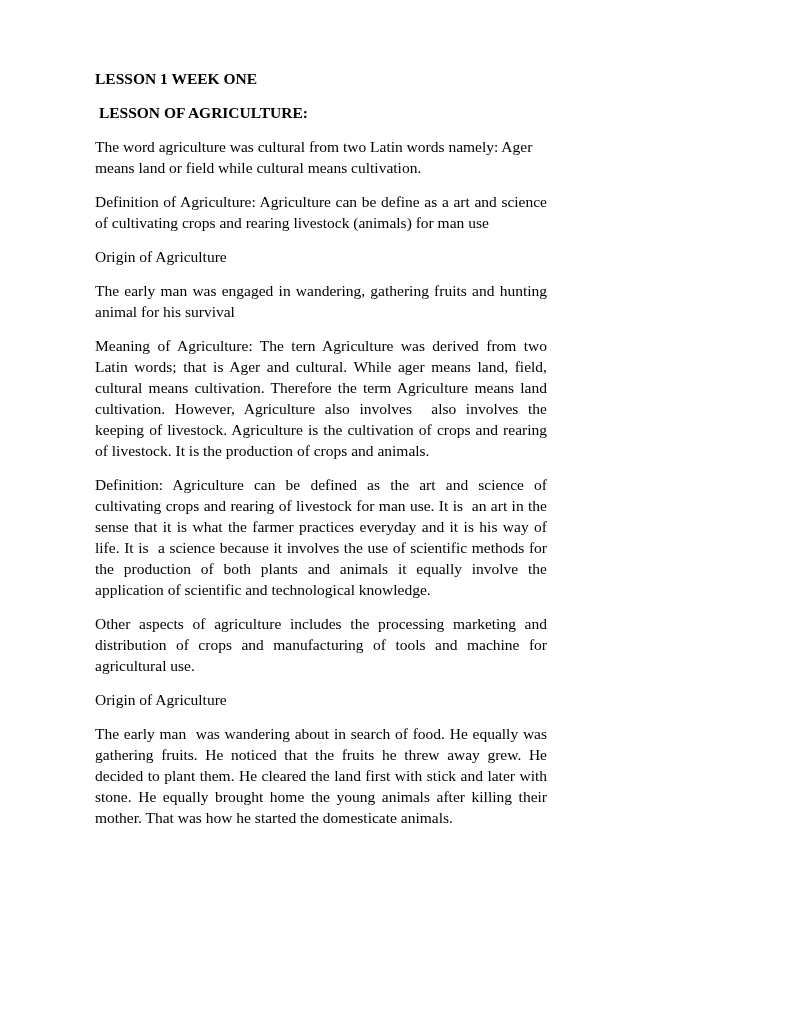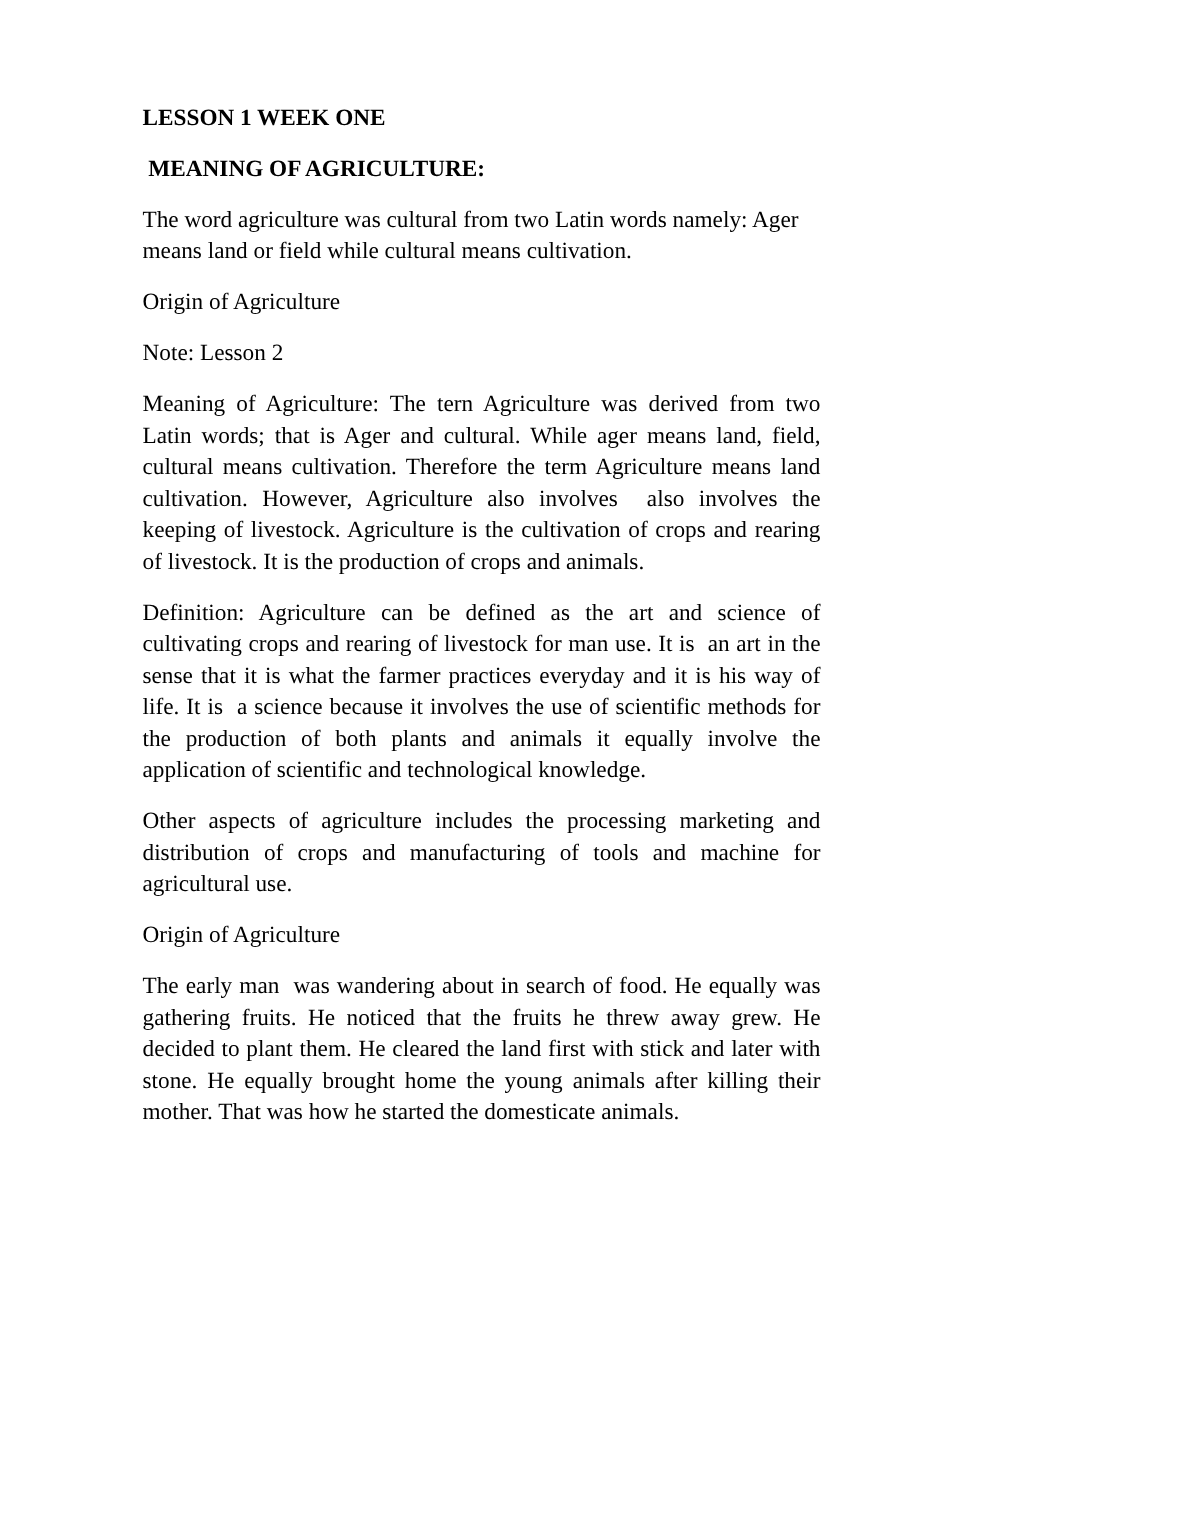--- a/index.html
+++ b/index.html
@@ -30,22 +30,23 @@
   .justify {
     text-align: justify;
     text-align-last: left;
   }
 </style>
 </head>
 <body>
 
 <div class="page">
   <p class="para bold">LESSON 1 WEEK ONE</p>
-  <p class="para bold"> MEANING OF AGRICULTURE:</p>
+  <p class="para bold"> LESSON OF AGRICULTURE:</p>
   <p class="para">The word agriculture was cultural from two Latin words namely: Ager means land or field while cultural means cultivation.</p>
+  <p class="para justify">Definition of Agriculture: Agriculture can be define as a art and science of cultivating crops and rearing livestock (animals) for man use</p>
   <p class="para">Origin of Agriculture</p>
-  <p class="para">Note: Lesson 2</p>
+  <p class="para justify">The early man was engaged in wandering, gathering fruits and hunting animal for his survival</p>
   <p class="para justify">Meaning of Agriculture: The tern Agriculture was derived from two Latin words; that is Ager and cultural. While ager means land, field, cultural means cultivation. Therefore the term Agriculture means land cultivation. However, Agriculture also involves  also involves the keeping of livestock. Agriculture is the cultivation of crops and rearing of livestock. It is the production of crops and animals.</p>
   <p class="para justify">Definition: Agriculture can be defined as the art and science of cultivating crops and rearing of livestock for man use. It is  an art in the sense that it is what the farmer practices everyday and it is his way of life. It is  a science because it involves the use of scientific methods for the production of both plants and animals it equally involve the application of scientific and technological knowledge.</p>
   <p class="para justify">Other aspects of agriculture includes the processing marketing and distribution of crops and manufacturing of tools and machine for agricultural use.</p>
   <p class="para">Origin of Agriculture</p>
   <p class="para justify">The early man  was wandering about in search of food. He equally was gathering fruits. He noticed that the fruits he threw away grew. He decided to plant them. He cleared the land first with stick and later with stone. He equally brought home the young animals after killing their mother. That was how he started the domesticate animals.</p>
 </div>
 
 </body></html>

